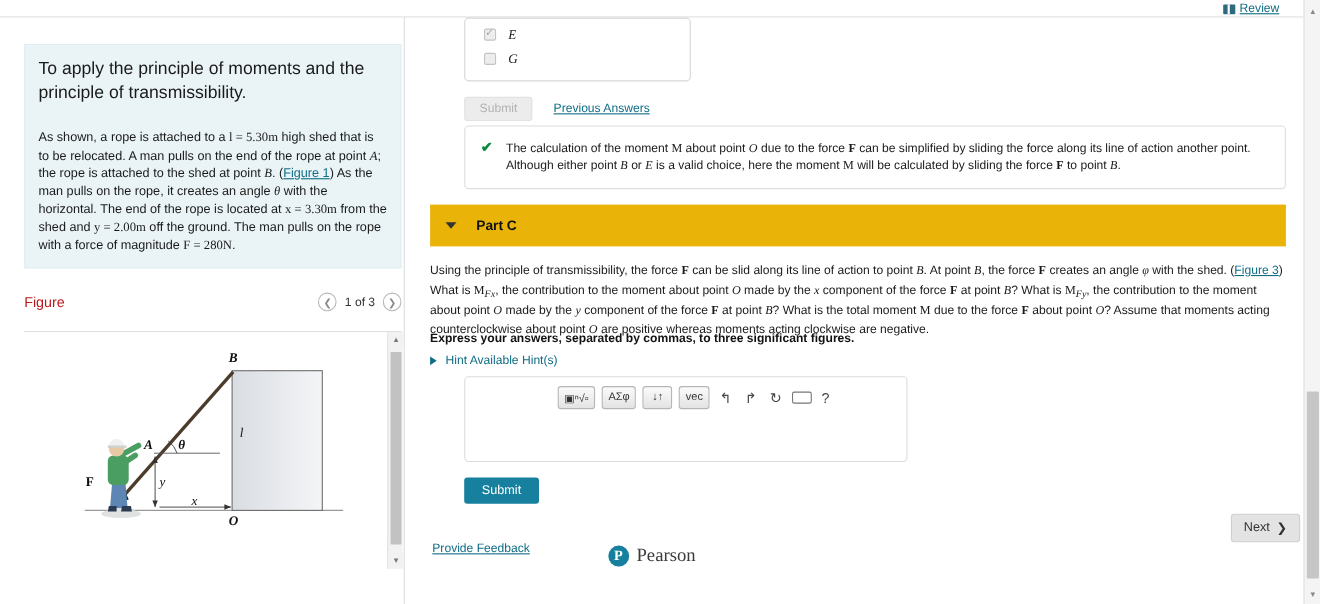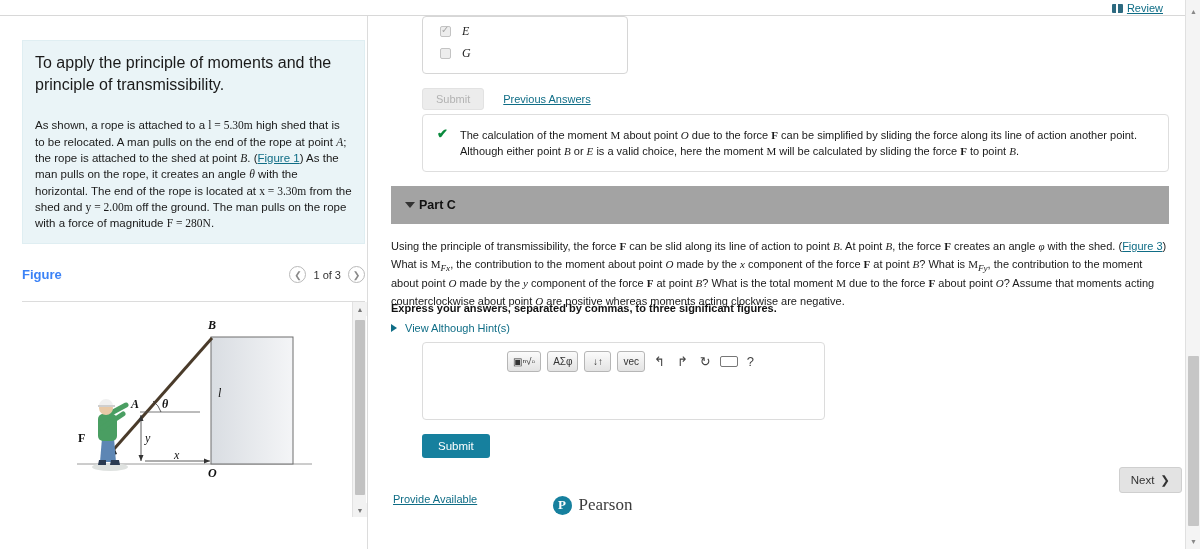--- a/index.html
+++ b/index.html
@@ -46,21 +46,21 @@
   .goal-sub { font-size: 16px; color: #1a1a1a; margin-top: 1px; line-height: 1.35; }
   .goal-body { font-size: 11.5px; color: #1a1a1a; margin-top: 22px; line-height: 1.42; }
   .goal-body a { color: #0f6d86; text-decoration: underline; }
   .mathv { font-family: "Liberation Serif", serif; font-style: italic; }
   .mathn { font-family: "Liberation Serif", serif; font-style: normal; }
 
   .figure-head {
     position: absolute; left: 22px; top: 250px; width: 343px;
     display: flex; align-items: center; justify-content: space-between;
   }
-  .figure-title { font-size: 13px; font-weight: bold; color: #3b82f6; }
+  .figure-title { font-size: 13px; font-weight: normal; color: #b91c1c; }
   .fig-nav { display: flex; align-items: center; gap: 7px; }
   .nav-circle {
     width: 17px; height: 17px; border-radius: 50%;
     border: 1px solid #b9b9b9; color: #8a8a8a;
     font-size: 9px; display: flex; align-items: center; justify-content: center;
     cursor: pointer; background: #fff;
   }
   .fig-count { font-size: 11px; color: #333; }
   .figure-rule {
     position: absolute; left: 22px; top: 285px; width: 343px;
@@ -118,21 +118,21 @@
     position: absolute; left: 53px; top: 98px; width: 747px;
     border: 1px solid #dedede; border-radius: 4px; background: #fff;
     padding: 10px 12px 11px 12px;
   }
   .chk-mark { position: absolute; left: 14px; top: 11px; color: #0a8a3d; font-size: 13px; font-weight: bold; }
   .correct-title { font-size: 11.5px; font-weight: bold; margin-left: 25px; color: #111; }
   .correct-text { font-size: 11px; margin-left: 25px; margin-top: 3px; line-height: 1.45; color: #1a1a1a; }
 
   .partc-head {
     position: absolute; left: 22px; top: 170px; width: 778px; height: 38px;
-    background: #a3a3a3; display: flex; align-items: center; gap: 4px;
+    background: #eab308; display: flex; align-items: center; gap: 18px;
     padding-left: 14px;
   }
   .tri-down { width: 0; height: 0; border-left: 5px solid transparent; border-right: 5px solid transparent; border-top: 6px solid #333; cursor: pointer; }
   .partc-label { font-size: 12.5px; font-weight: bold; color: #111; }
 
   .question {
     position: absolute; left: 22px; top: 222px; width: 778px;
     font-size: 11px; line-height: 1.6; color: #1a1a1a;
   }
   .question a { color: #0f6d86; }
@@ -337,39 +337,39 @@
     </div>
 
     <div class="question">
       <span>Using the principle of transmissibility, the force </span><b class="mathn">F</b><span> can be slid along its line of action to point </span><span class="mathv">B</span><span>. At point </span><span class="mathv">B</span><span>, the force </span><b class="mathn">F</b><span> creates an angle </span><span class="mathv">φ</span><span> with the shed. (</span><a href="#">Figure 3</a><span>) What is </span><span class="mathn">M</span><sub class="mathv">Fx</sub><span>, the contribution to the moment about point </span><span class="mathv">O</span><span> made by the </span><span class="mathv">x</span><span> component of the force </span><b class="mathn">F</b><span> at point </span><span class="mathv">B</span><span>? What is </span><span class="mathn">M</span><sub class="mathv">Fy</sub><span>, the contribution to the moment about point </span><span class="mathv">O</span><span> made by the </span><span class="mathv">y</span><span> component of the force </span><b class="mathn">F</b><span> at point </span><span class="mathv">B</span><span>? What is the total moment </span><span class="mathn">M</span><span> due to the force </span><b class="mathn">F</b><span> about point </span><span class="mathv">O</span><span>? Assume that moments acting counterclockwise about point </span><span class="mathv">O</span><span> are positive whereas moments acting clockwise are negative.</span>
     </div>
 
     <div class="bold-instr">Express your answers, separated by commas, to three significant figures.</div>
 
     <div class="hints">
       <span class="tri-right"></span>
-      <span>View Although Hint(s)</span>
+      <span>Hint Available Hint(s)</span>
     </div>
 
     <div class="answer-panel">
       <div class="mathbar">
         <span class="mbtn">▣ⁿ√▫</span>
         <span class="mbtn">ΑΣφ</span>
         <span class="mbtn">↓↑</span>
         <span class="mbtn">vec</span>
         <span class="micon">↰</span>
         <span class="micon">↱</span>
         <span class="micon">↻</span>
         <span class="kbd-icon"></span>
         <span class="micon">?</span>
       </div>
     </div>
 
     <button class="submit-active">Submit</button>
-    <span class="provide-feedback">Provide Available</span>
+    <span class="provide-feedback">Provide Feedback</span>
   </div>
 
   <div class="next-btn">
     <span>Next</span>
     <span>❯</span>
   </div>
 
   <div class="pearson">
     <span class="p-mark">P</span>
     <span class="p-word">Pearson</span>

